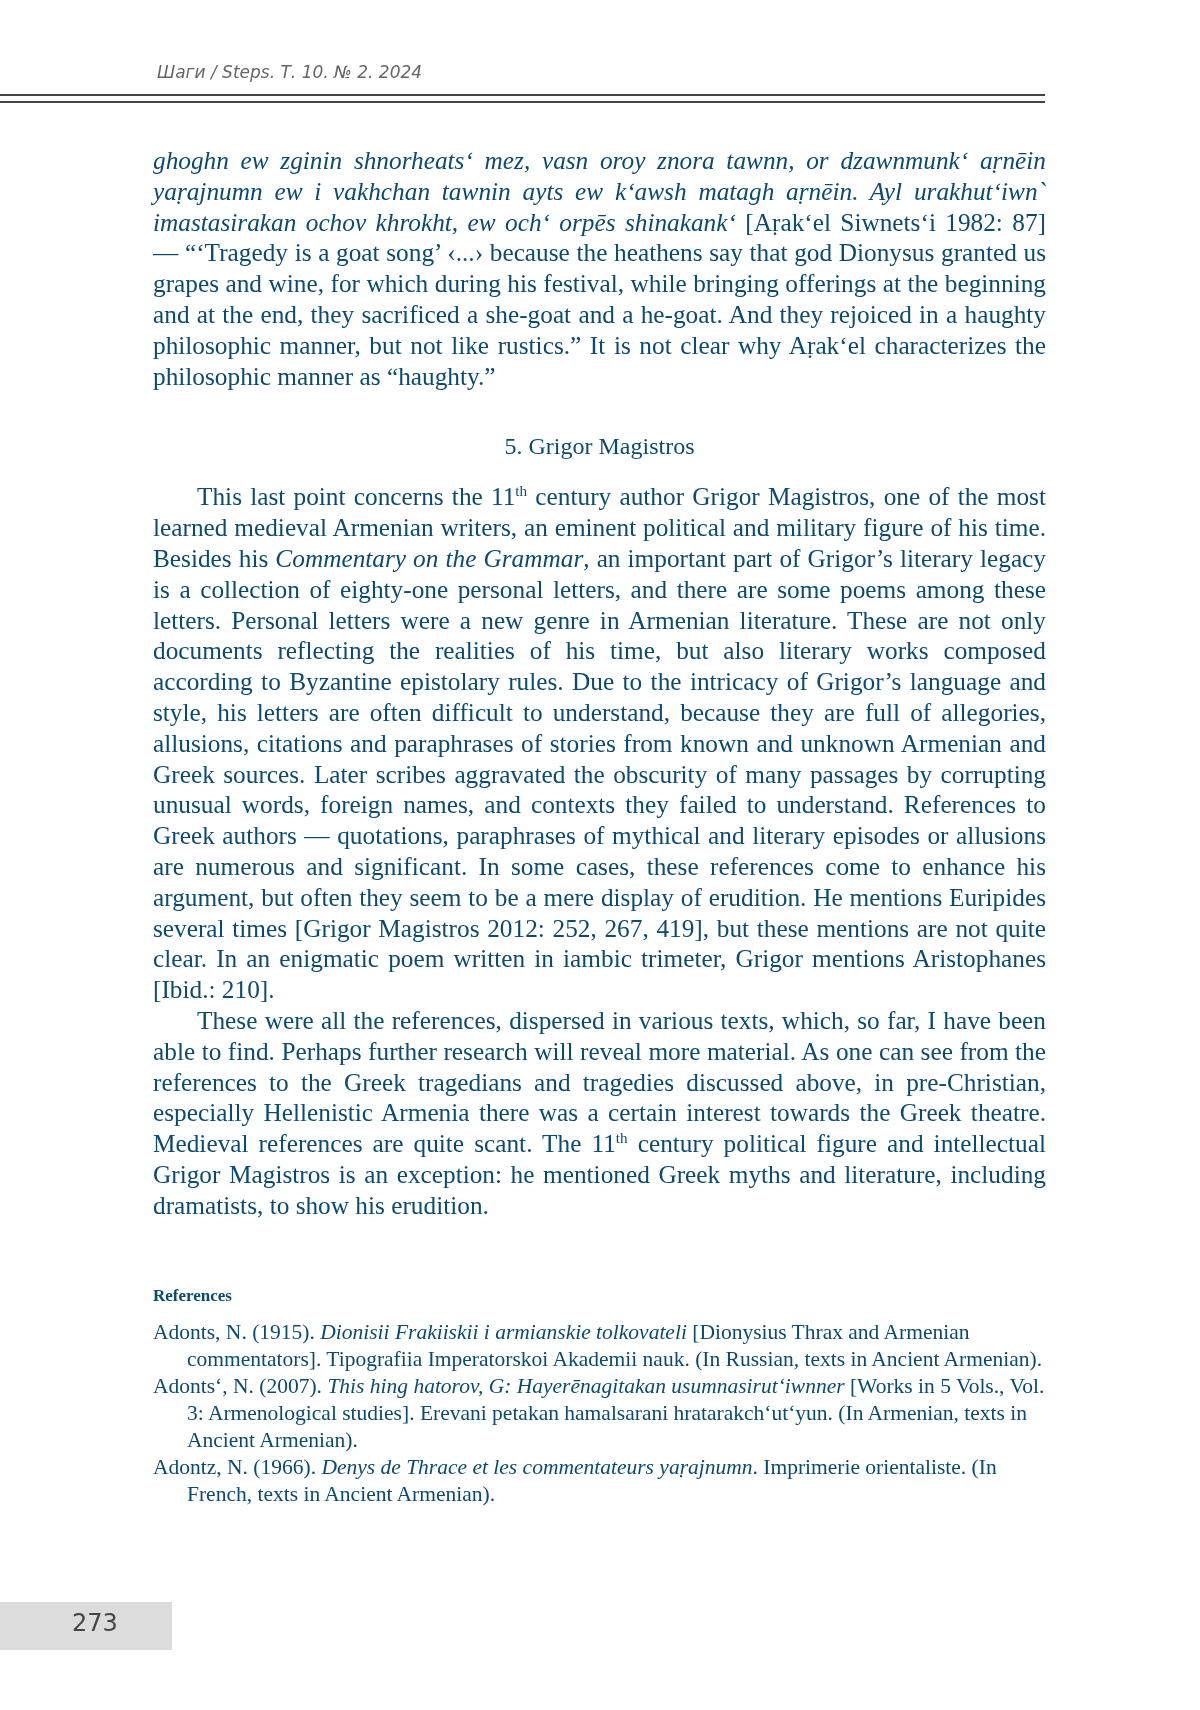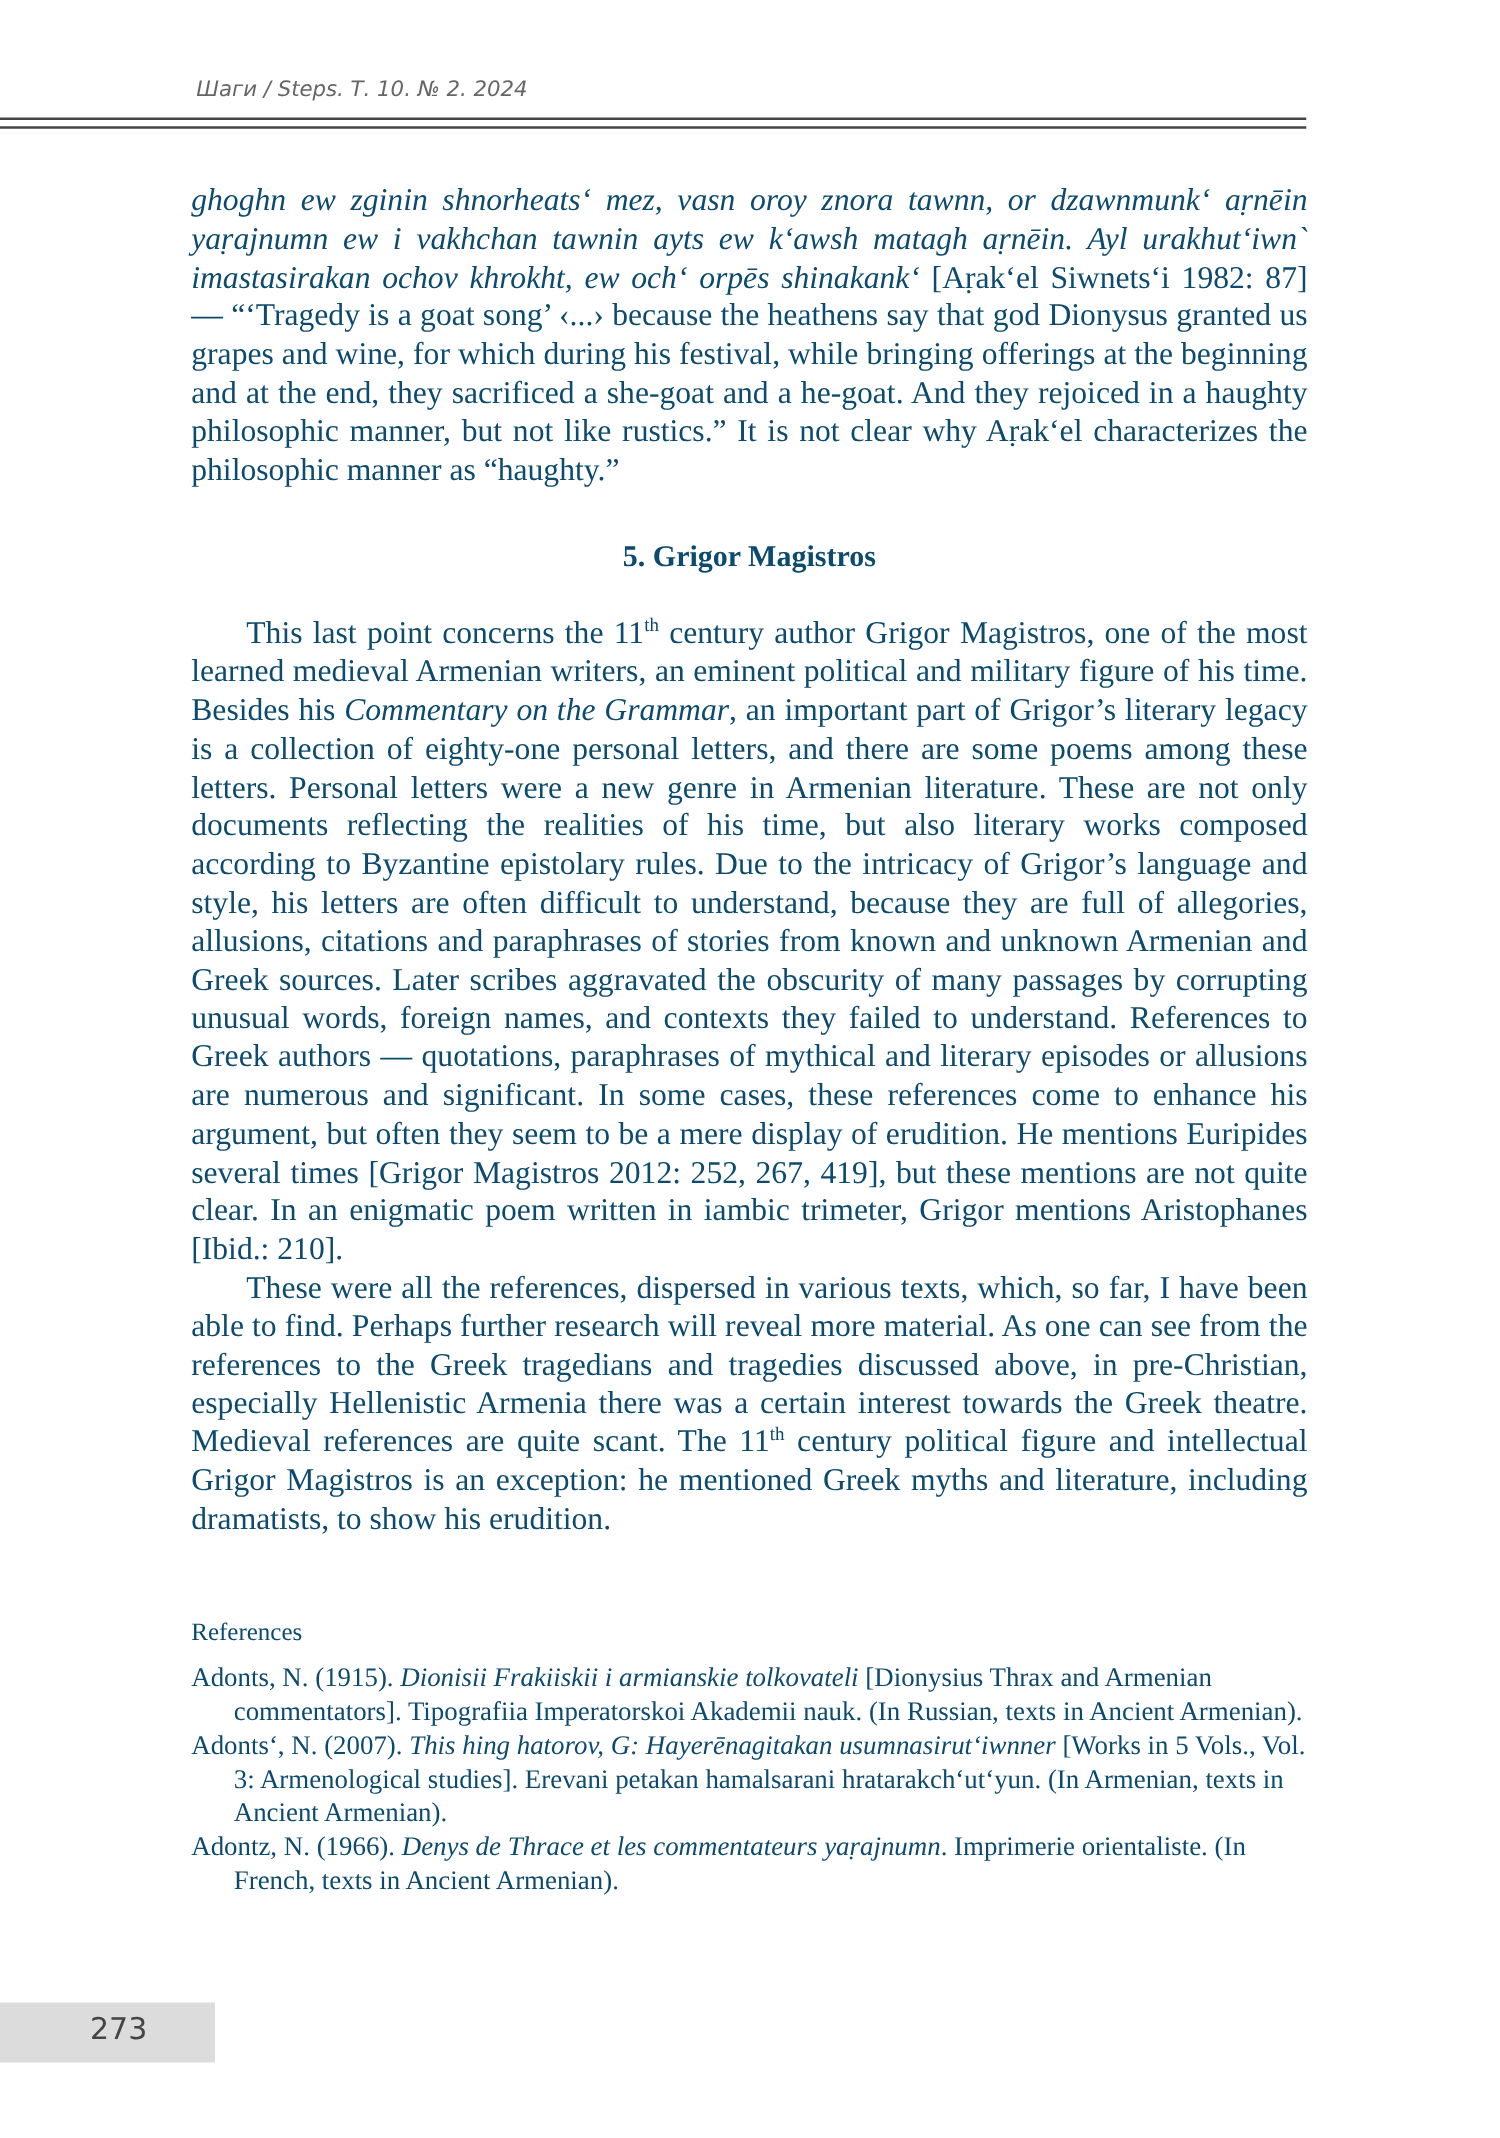--- a/index.html
+++ b/index.html
@@ -12,25 +12,25 @@
   .rule2 { position: absolute; left: 0; top: 101px; width: 1045px; height: 2px; background: #444; }
   .content {
     position: absolute; left: 153px; top: 145px; width: 893px;
     font-family: "Liberation Serif", serif; font-size: 25.3px; line-height: 30.8px; color: #0c4a6e;
     text-align: justify; hyphens: manual;
   }
   .content p { margin: 0; }
   .indent { text-indent: 44px; }
   .lastline-left { text-align-last: left; }
   h2.section {
-    font-family: "Liberation Serif", serif; font-weight: bold; font-size: 24px;
-    text-align: center; margin: 40px 0 30px 0; line-height: 30px;
+    font-family: "Liberation Serif", serif; font-weight: normal; font-size: 24px;
+    text-align: center; margin: 40px 0 20px 0; line-height: 30px;
   }
   h3.refs-title {
-    font-family: "Liberation Serif", serif; font-weight: normal; font-size: 20px;
+    font-family: "Liberation Serif", serif; font-weight: bold; font-size: 17px;
     margin: 60px 0 8px 0; line-height: 30px;
   }
   .ref {
     font-size: 21.5px; line-height: 27px; margin: 0 0 6px 0;
     padding-left: 34px; text-indent: -34px; text-align: left;
   }
   sup { font-size: 60%; line-height: 0; vertical-align: 0.6em; }
   .page-num-box {
     position: absolute; left: 0; top: 1602px; width: 172px; height: 48px; background: #dcdcdd;
   }

